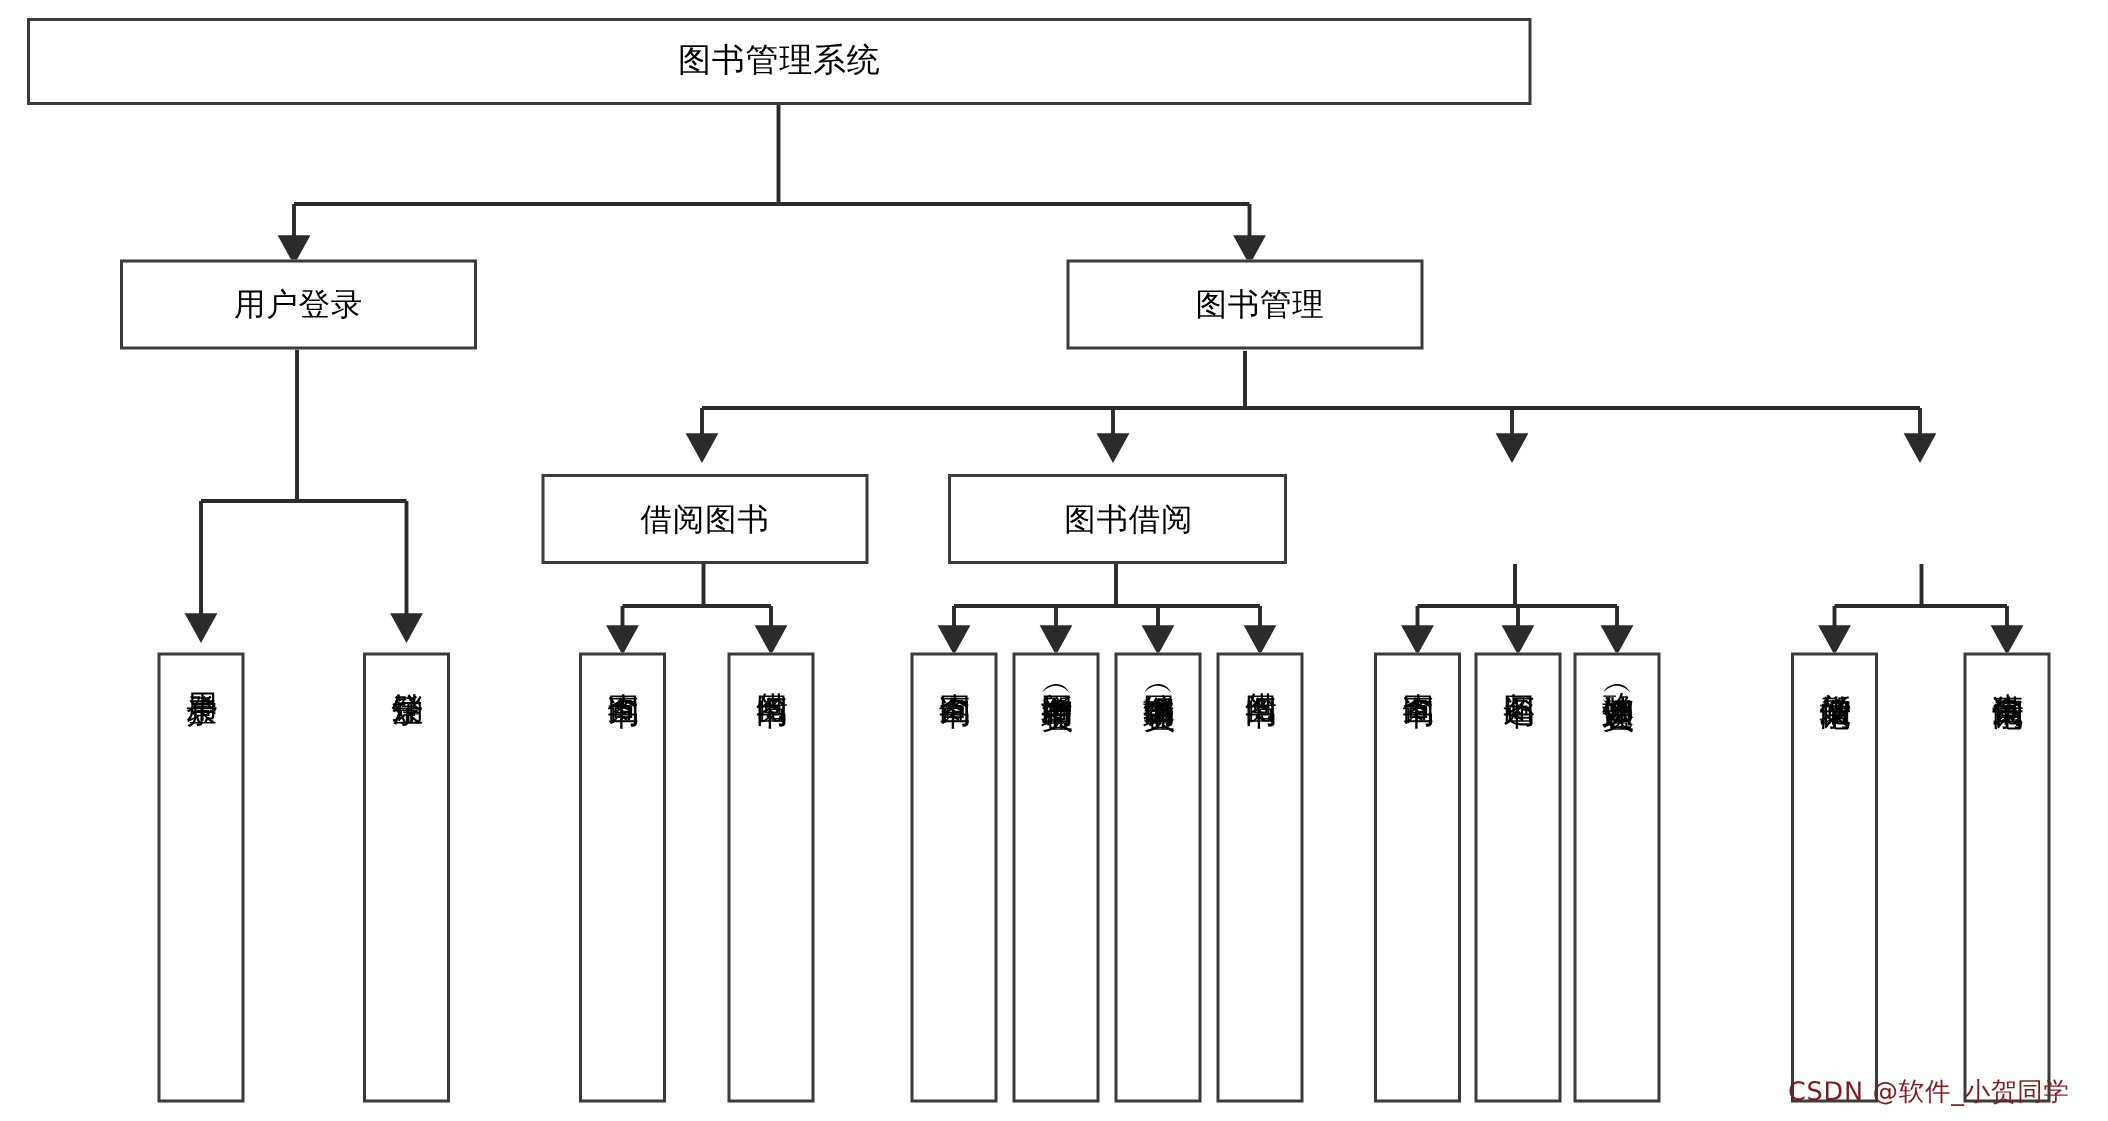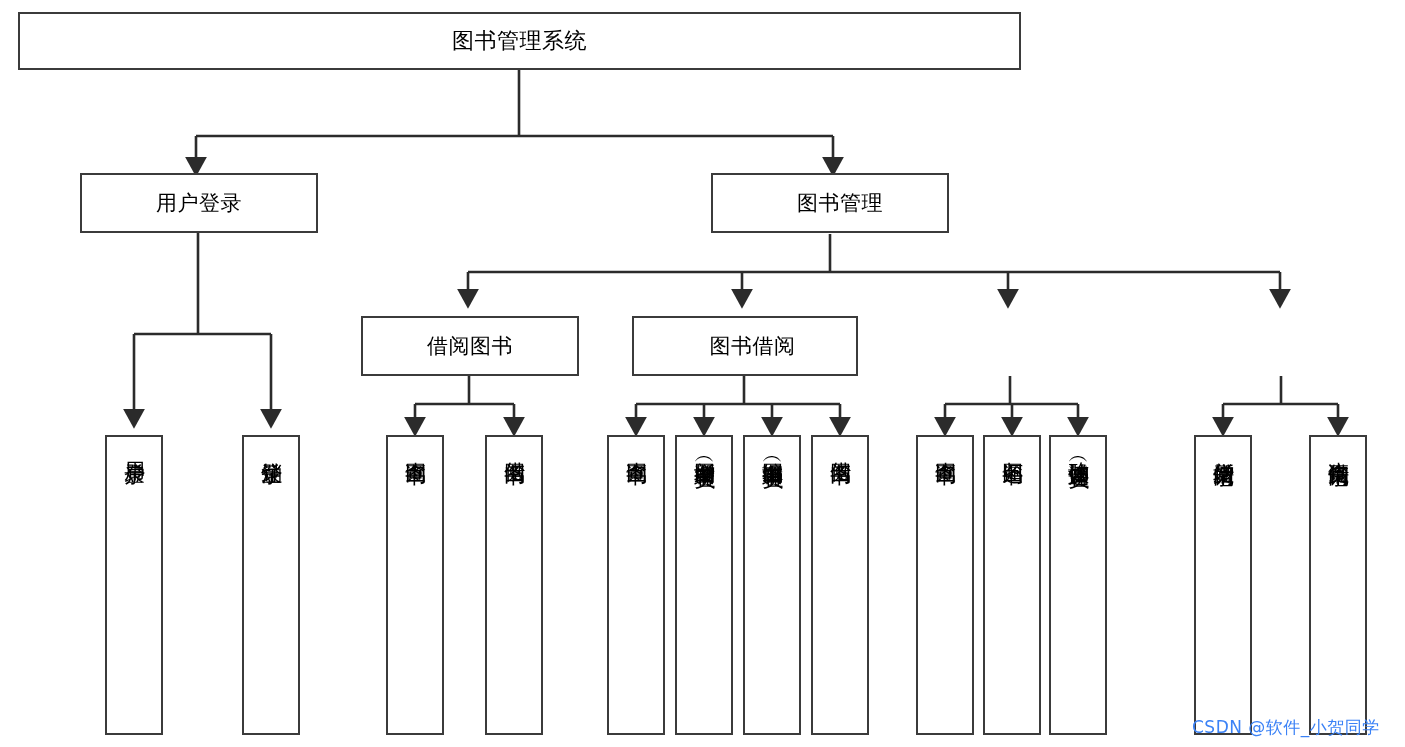--- a/index.html
+++ b/index.html
@@ -49,21 +49,21 @@
     text-orientation:upright;
     font-size:21px;
     line-height:1.30;
     letter-spacing:1px;
     white-space:pre-line;
     max-height:100%;
   }
   .watermark{
     position:absolute;
     font-size:17px;
-    color:#3b82f6;
+    color:#7f1d1d;
     white-space:nowrap;
     z-index:3;
     letter-spacing:0.5px;
   }
 </style>
 </head>
 <body>
 
 <div id="canvas">
 

